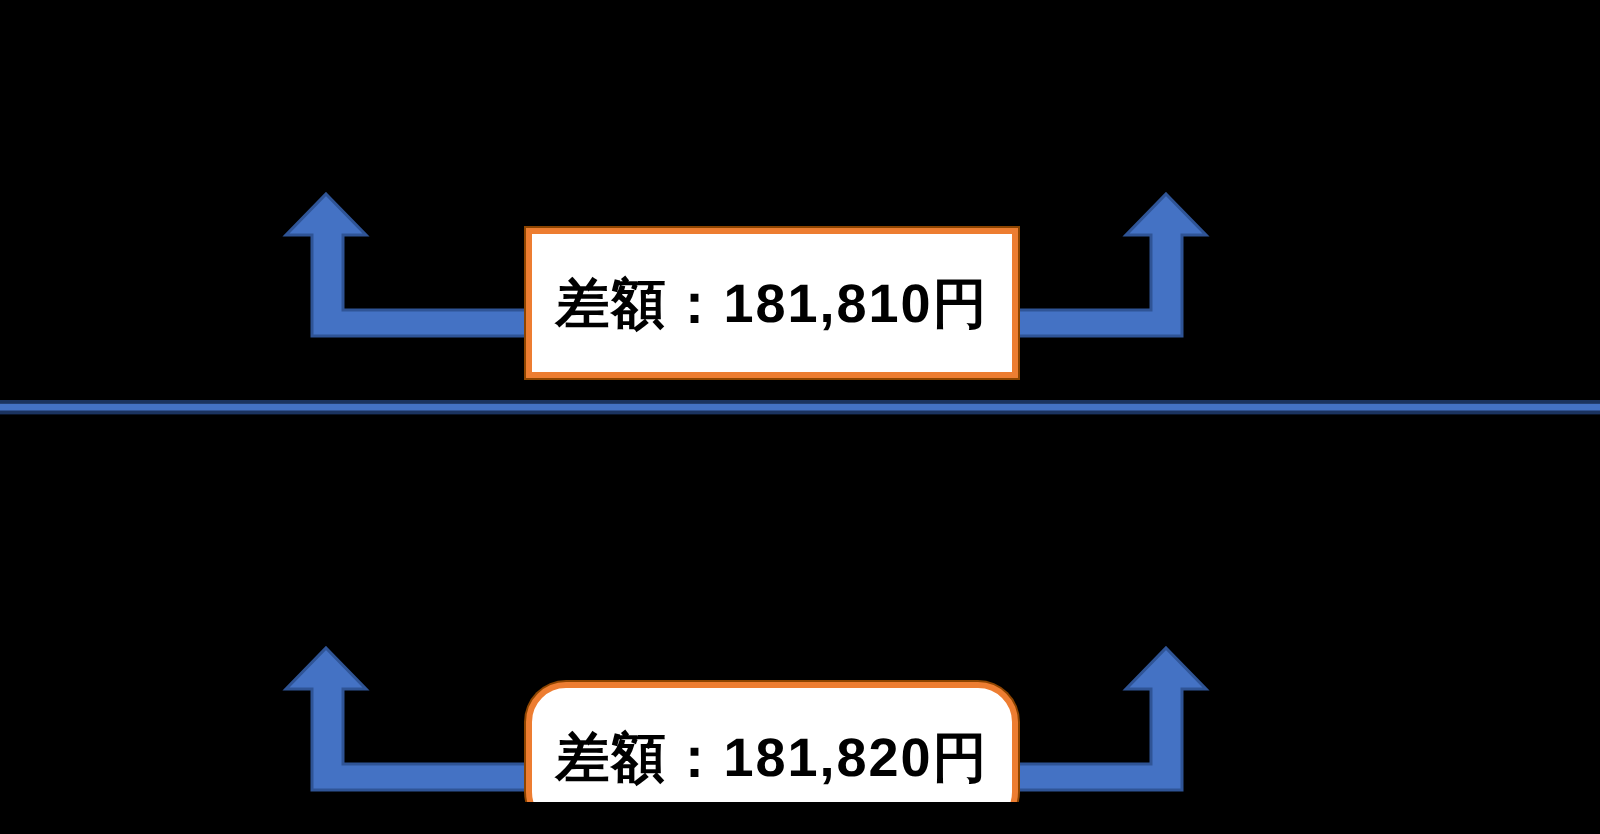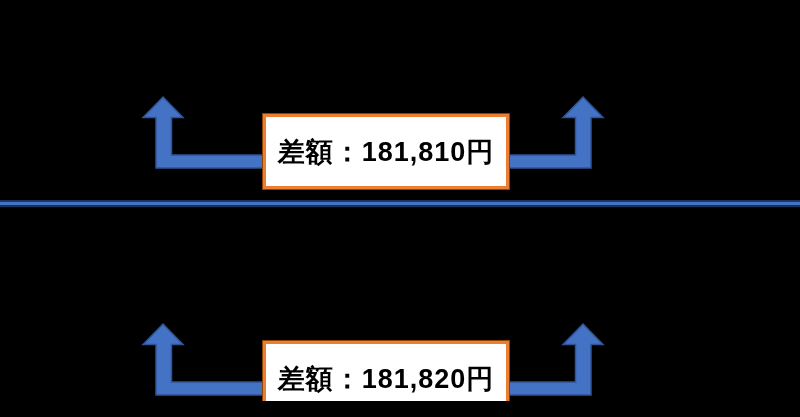--- a/index.html
+++ b/index.html
@@ -30,21 +30,21 @@
     height: 75px;
     box-sizing: border-box;
     background: #FFFFFF;
     border: 3px solid #ED7D31;
     box-shadow: 0 0 0 1px #8C4400;
     display: flex;
     align-items: center;
     justify-content: center;
   }
   .diff-box.top { top: 114px; }
-  .diff-box.bottom { top: 341px; }
+  .diff-box.bottom { top: 341px; border-radius: 20px; }
   .diff-label {
     color: #000000;
     font-size: 27px;
     font-weight: 700;
     letter-spacing: 1px;
     white-space: nowrap;
   }
 </style>
 </head>
 <body>

